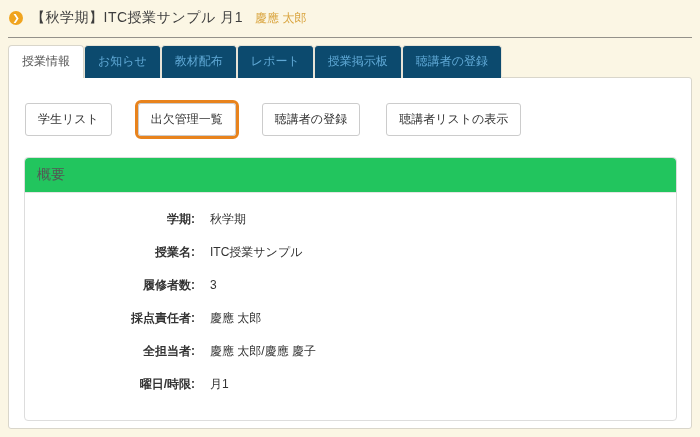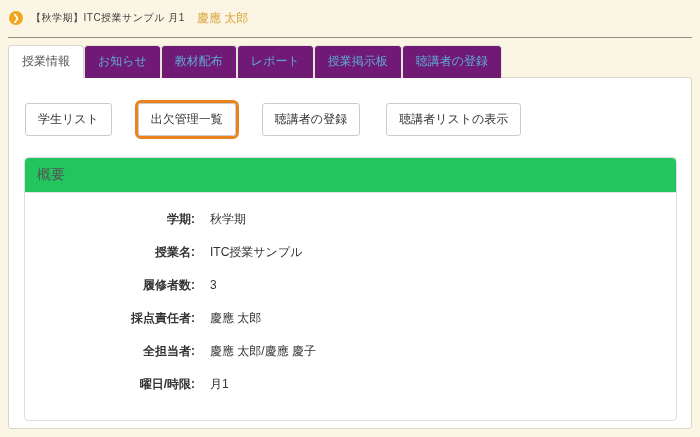--- a/index.html
+++ b/index.html
@@ -13,38 +13,38 @@
   .page { width:700px; height:437px; position:relative; }
 
   
   .header { display:flex; align-items:center; padding:9px 10px 4px 9px; }
   .bullet-icon {
     width:14px; height:14px; border-radius:50%;
     background:#F0A41F; color:#fff;
     font-size:9px; line-height:14px; text-align:center;
     font-weight:bold; flex:0 0 auto;
   }
-  .page-title { font-size:10px; color:#3d3d3d; margin-left:8px; letter-spacing:0.5px; }
+  .page-title { font-size:14px; color:#3d3d3d; margin-left:8px; letter-spacing:0.5px; }
   .header-user { font-size:12px; color:#D9A43E; margin-left:12px; padding-top:1px; }
 
   
   .separator { margin:6px 8px 0 8px; border-top:1px solid #94918A; }
 
   
   .tabs {
     display:flex; 
     padding:7px 0 0 8px;
     position:relative; z-index:2;
     margin-bottom:-1px;
   }
   .tab {
     font-size:12px;
     padding:7px 13px 7px 13px;
     color:#5FA8D5;
-    background:#701a75;
+    background:#0c4a6e;
     border:1px solid #E7E3D6;
     border-bottom:none;
     border-radius:4px 4px 0 0;
     cursor:pointer;
     white-space:nowrap;
   }
   .tab.active {
     background:#FFFFFF;
     border-color:#D9D6CB;
     color:#555;

